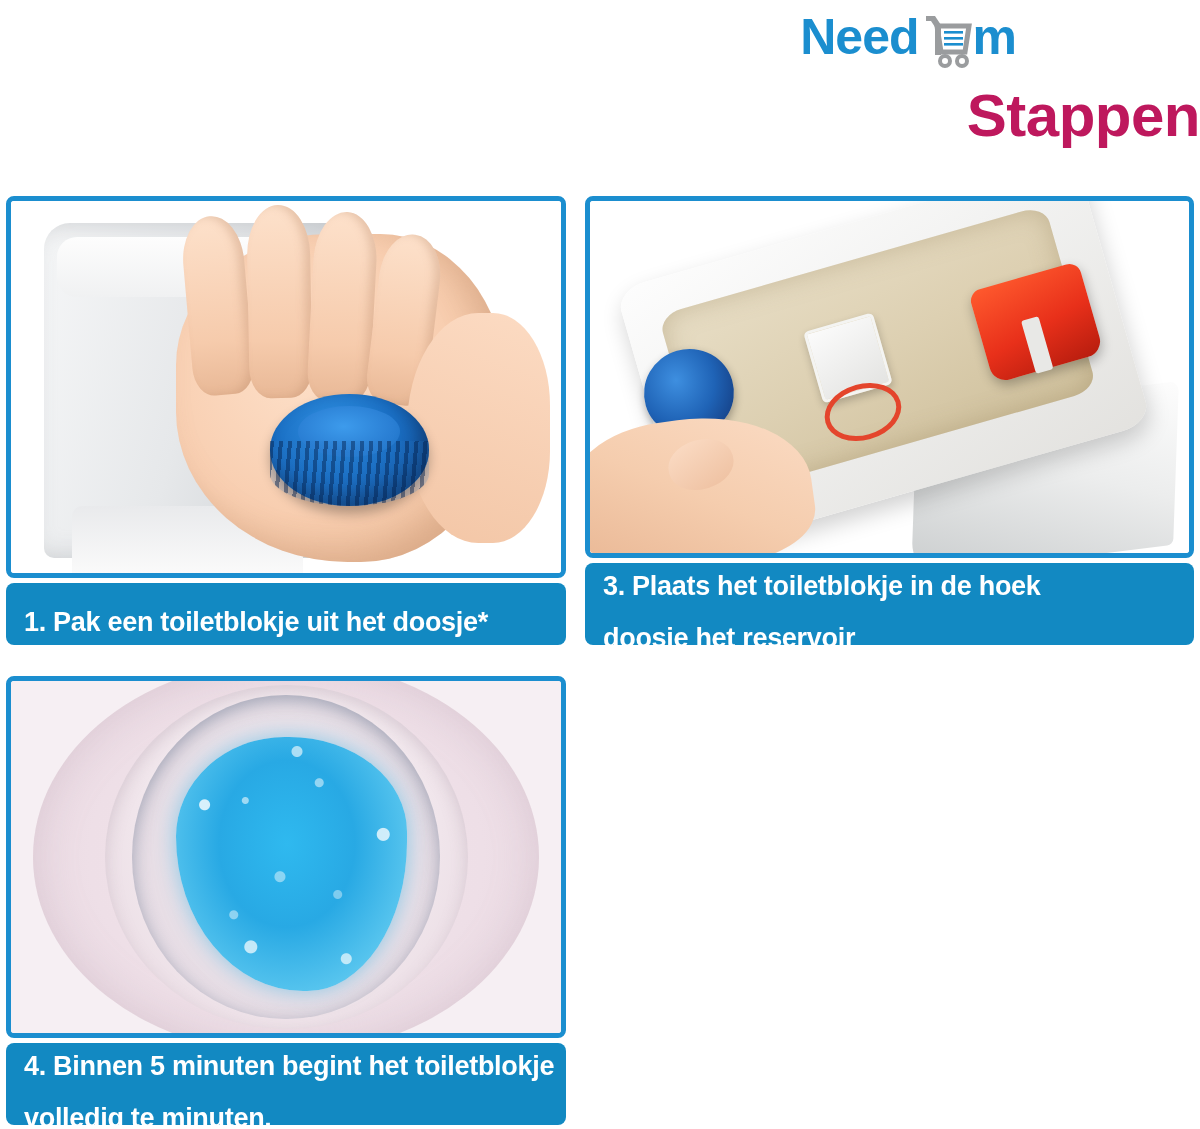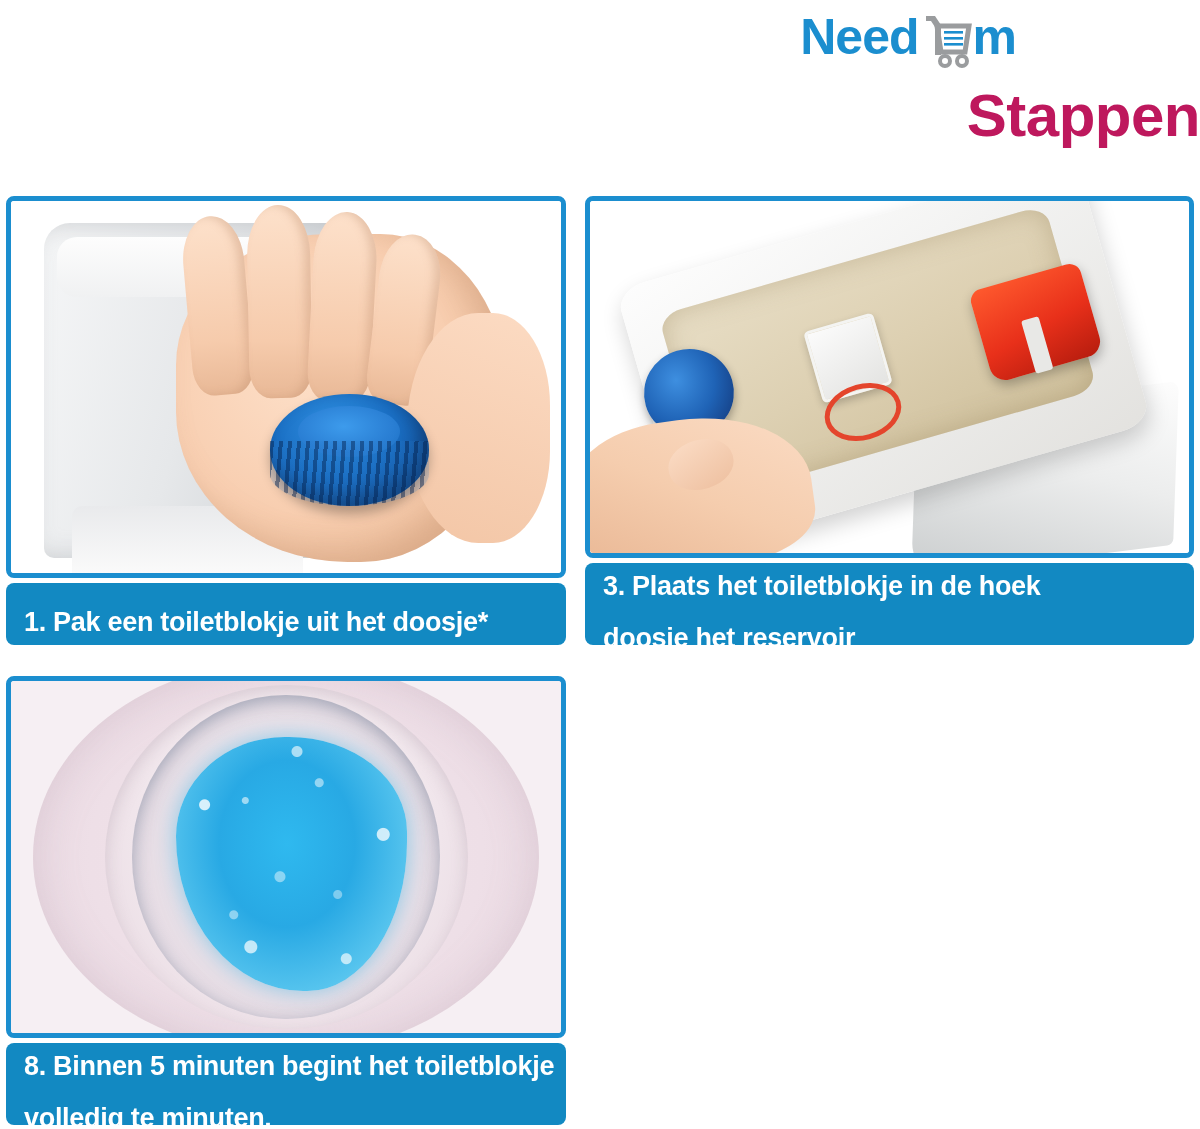--- a/index.html
+++ b/index.html
@@ -360,20 +360,20 @@
         <div class="photo p4">
           <div class="seat"></div>
           <div class="rim"></div>
           <div class="bowl-in"></div>
           <div class="water"></div>
           <div class="foam"></div>
         </div>
       </div>
       <div class="caption two-line">
         <div>
-          <span>8. Binnen 5 minuten begint het toiletblokje</span>
+          <span>4. Binnen 5 minuten begint het toiletblokje</span>
           <span>volledig te minuten.</span>
         </div>
       </div>
     </div>
 
   </div>
 </div>
 
 </body></html>

